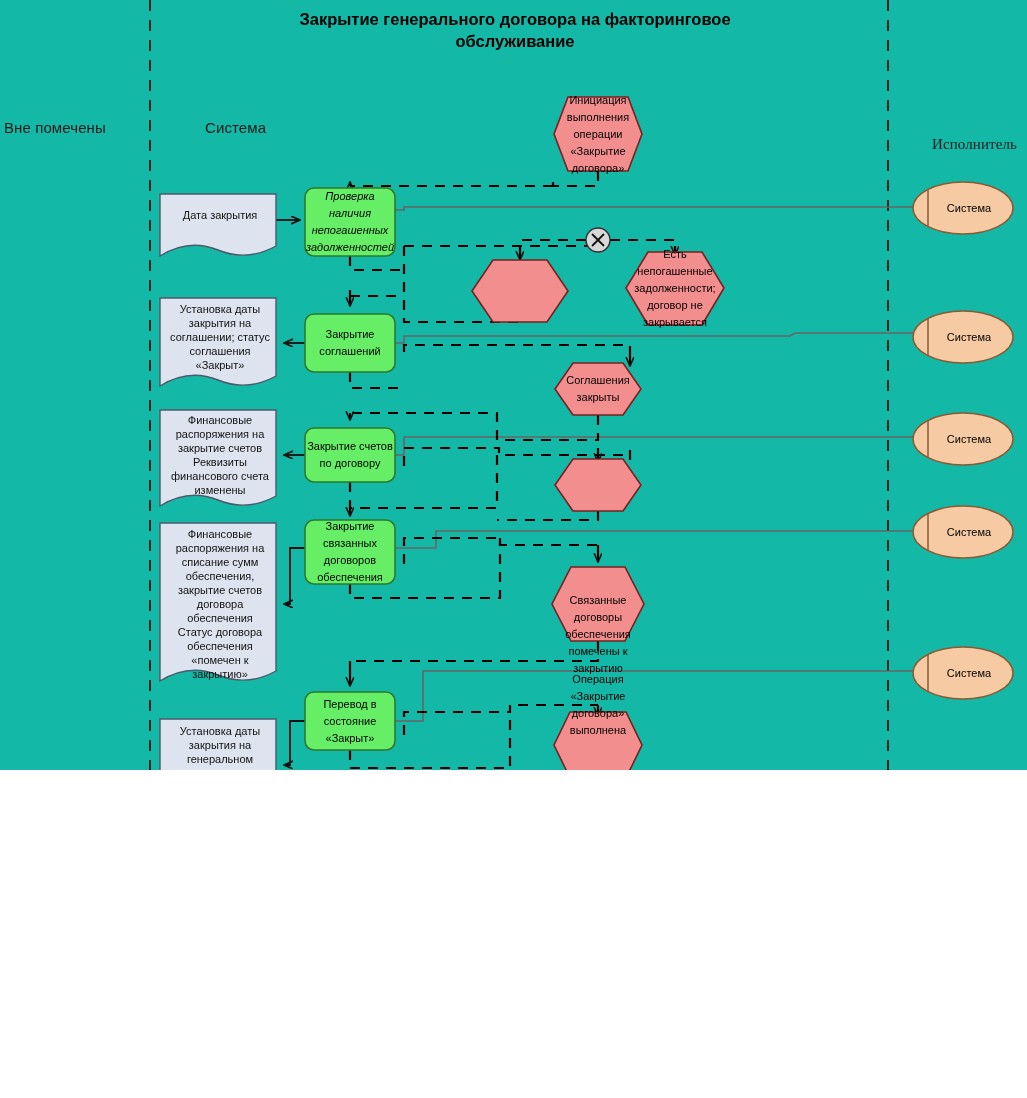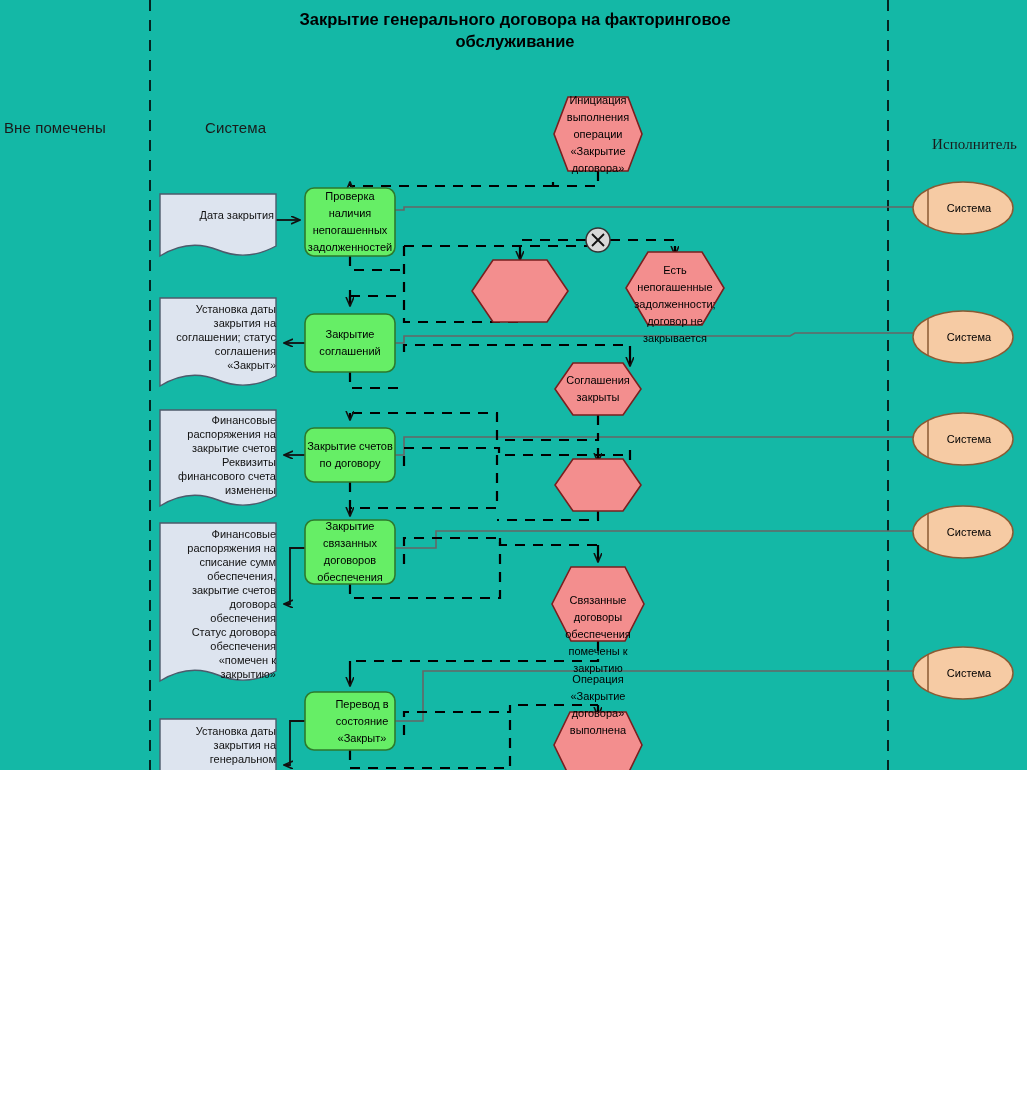--- a/index.html
+++ b/index.html
@@ -51,21 +51,21 @@
     line-height:17px;
     color:#000;
     pointer-events:none;
     white-space:pre-line;
   }
   .note-text{
     position:absolute;
     font-size:11px;
     line-height:14px;
     color:#111;
-    text-align:right;
+    text-align:center;
     white-space:pre-line;
   }
 </style>
 </head>
 <body>
 
 <div id="canvas">
 
   <svg id="svg-layer" viewBox="0 0 1027 1098" xmlns="http://www.w3.org/2000/svg">
     <defs>
@@ -207,42 +207,42 @@
       </g>
     </g>
   </svg>
 
   <div id="diagram-title">Закрытие генерального договора на факторинговое обслуживание</div>
 
   <div class="lane-label" style="left:4px;  top:119px;">Вне помечены</div>
   <div class="lane-label" style="left:205px;top:119px;">Система</div>
   <div class="lane-label" style="left:932px;top:136px;font-family:Liberation Serif, serif;">Исполнитель</div>
 
-  <div class="node-text" style="left:305px;top:188px;width:90px;height:68px;">Проверка
+  <div class="node-text" style="left:305px;top:188px;width:90px;height:68px;font-style:italic;">Проверка
 наличия
 непогашенных
 задолженностей</div>
   <div class="node-text" style="left:305px;top:314px;width:90px;height:58px;">Закрытие
 соглашений</div>
   <div class="node-text" style="left:303px;top:428px;width:94px;height:54px;">Закрытие счетов
 по договору</div>
   <div class="node-text" style="left:305px;top:520px;width:90px;height:64px;">Закрытие
 связанных
 договоров
 обеспечения</div>
-  <div class="node-text" style="left:305px;top:692px;width:90px;height:58px;margin-left:12px;">Перевод в
+  <div class="node-text" style="left:305px;top:692px;width:90px;height:58px;">Перевод в
 состояние
 «Закрыт»</div>
 
   <div class="node-text" style="left:554px;top:97px;width:88px;height:74px;">Инициация
 выполнения
 операции
 «Закрытие
 договора»</div>
-  <div class="node-text" style="left:626px;top:268px;width:98px;height:73px;">Есть
+  <div class="node-text" style="left:626px;top:252px;width:98px;height:73px;">Есть
 непогашенные
 задолженности;
 договор не
 закрывается</div>
   <div class="node-text" style="left:555px;top:363px;width:86px;height:52px;">Соглашения
 закрыты</div>
   <div class="node-text" style="left:552px;top:597px;width:92px;height:74px;">Связанные
 договоры
 обеспечения
 помечены к

